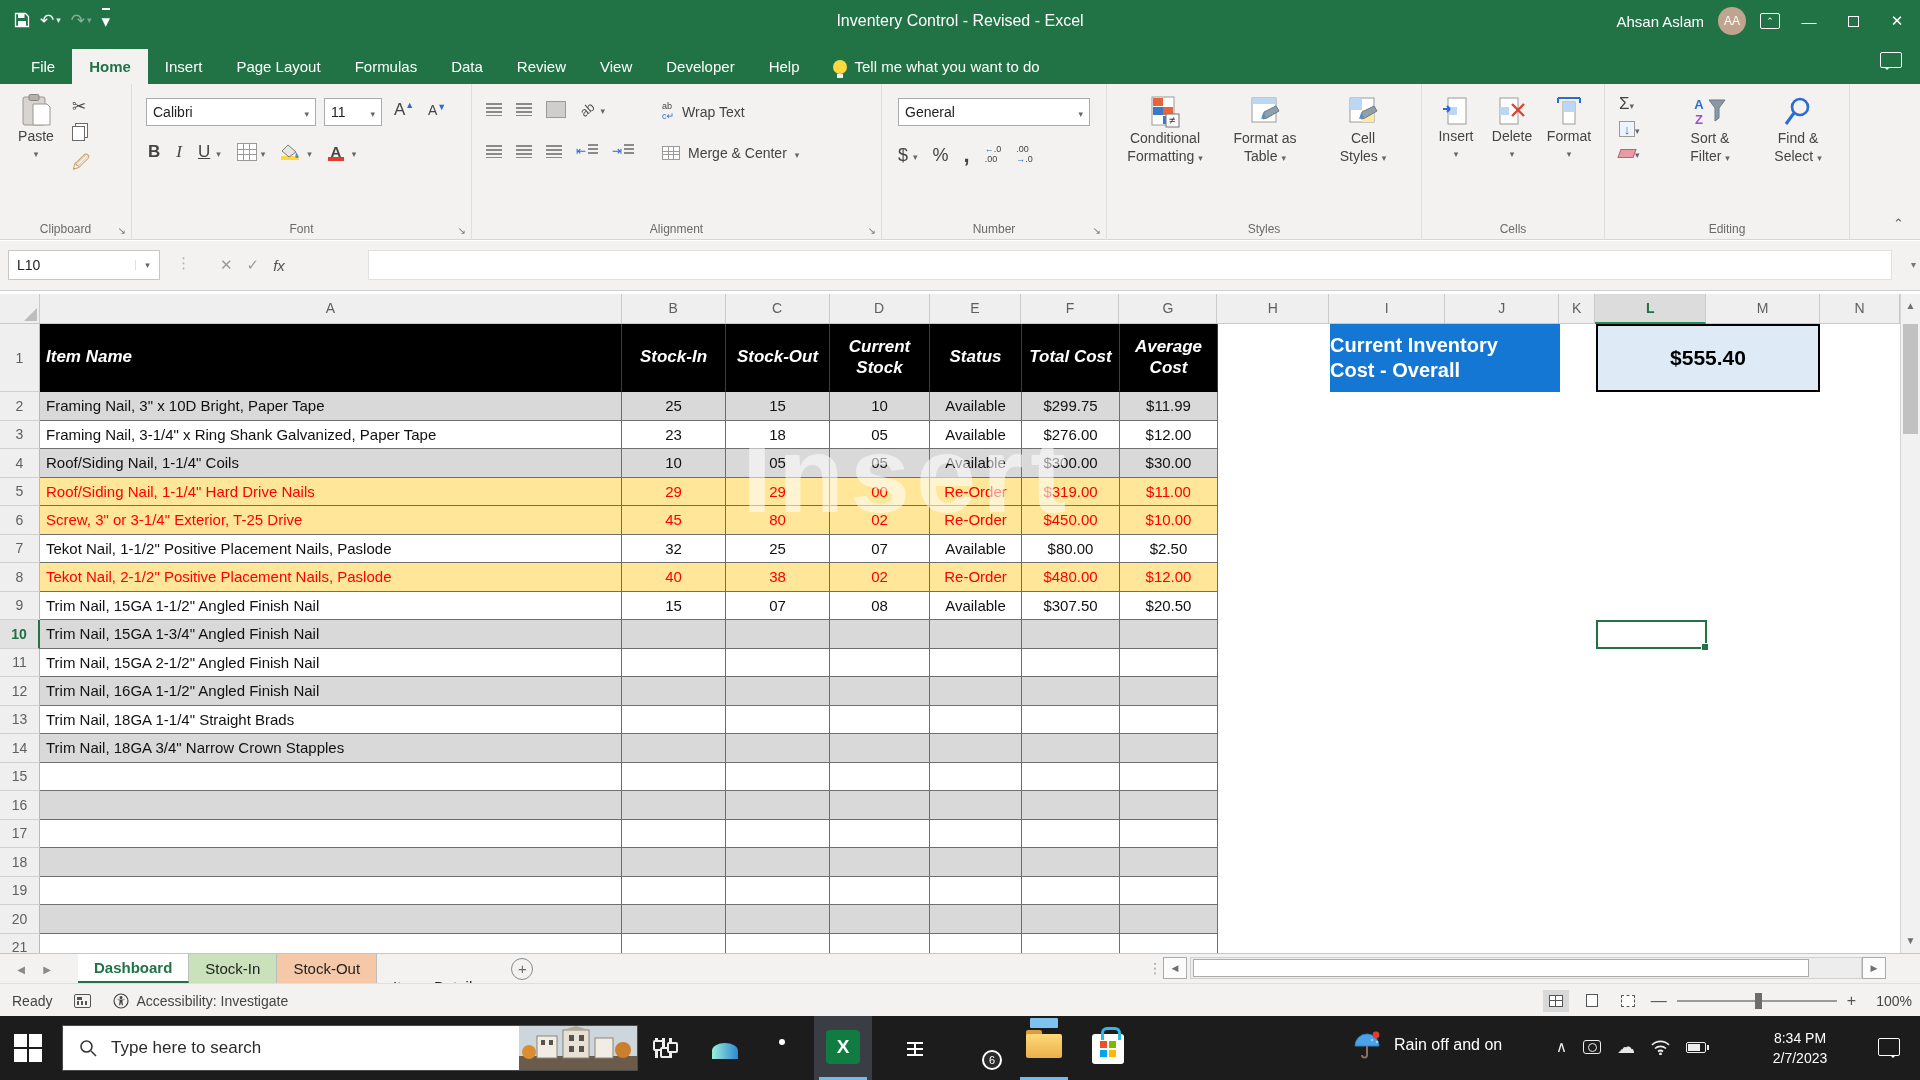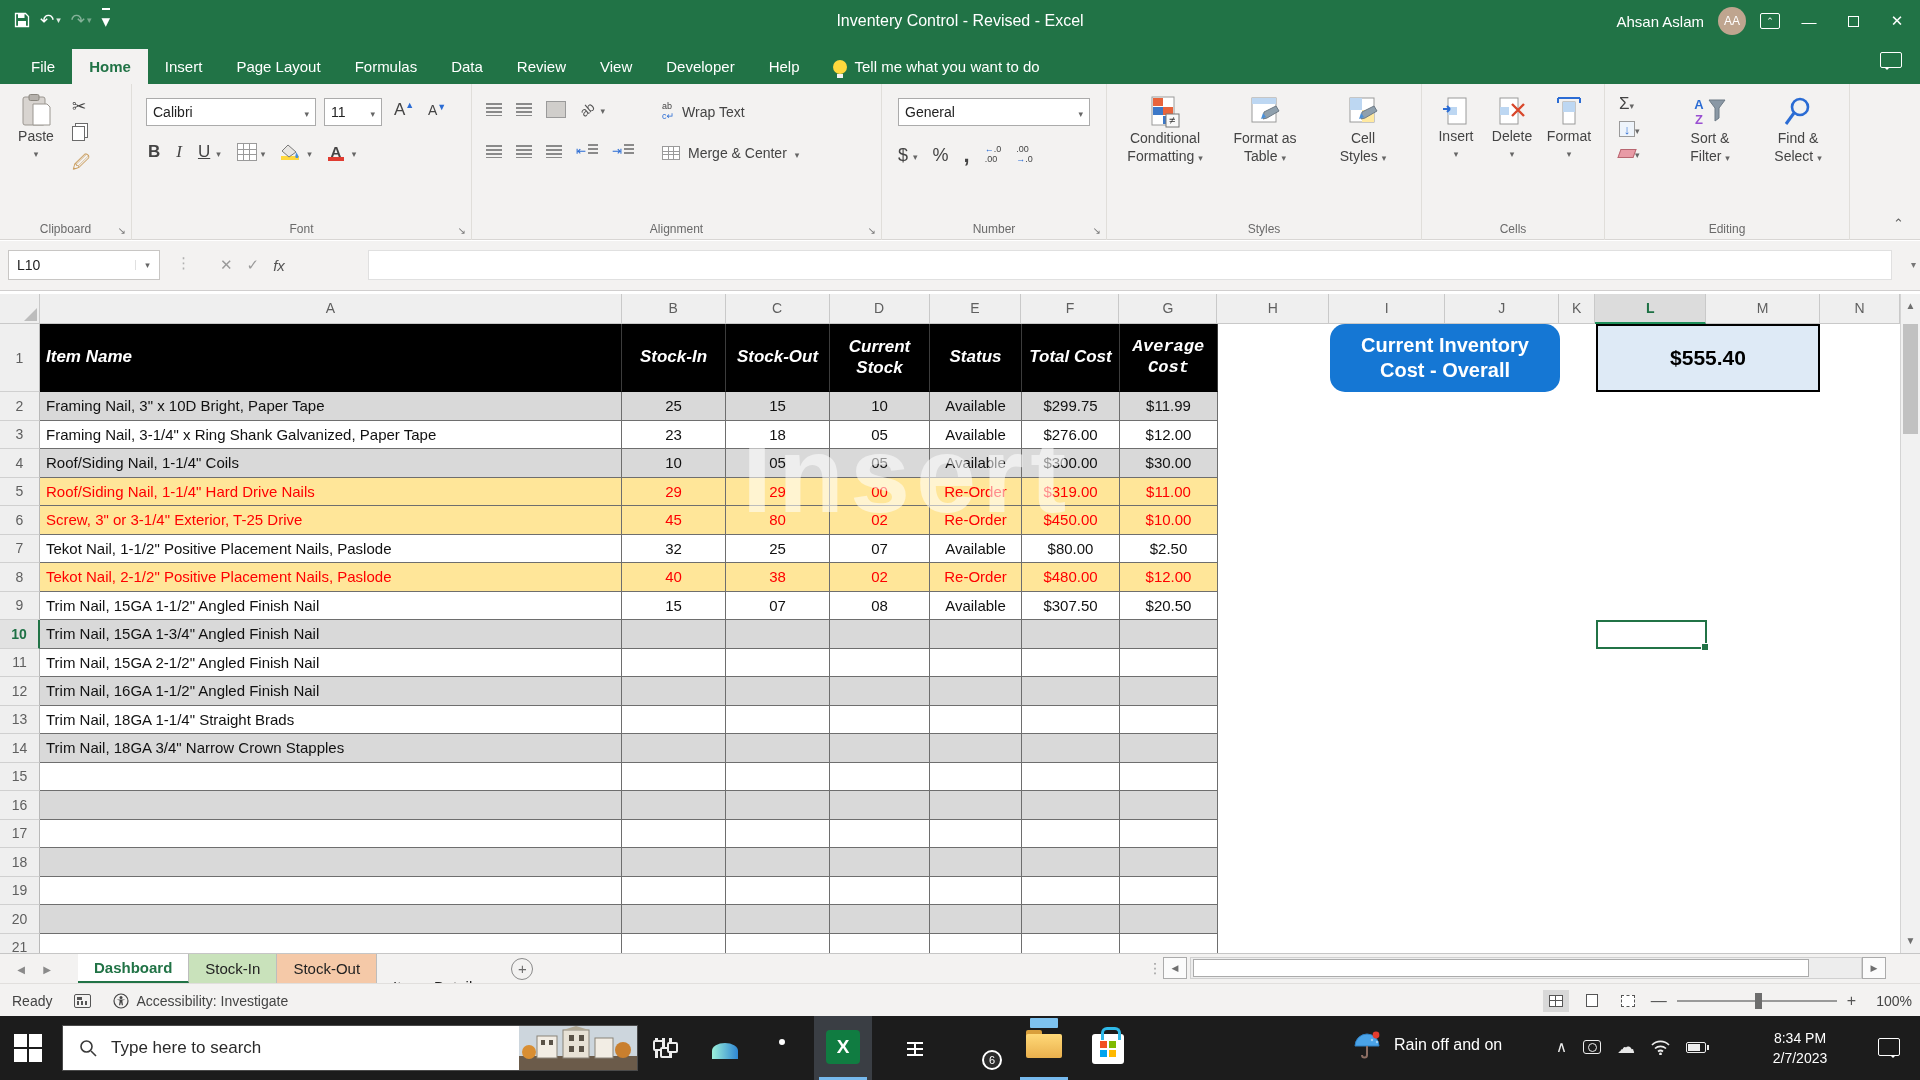--- a/index.html
+++ b/index.html
@@ -74,21 +74,21 @@
   .row.r1 { height:68px; }
   .gut { width:40px; background:#efefef; border-right:1px solid #b9b9b9; border-bottom:1px solid #d0d0d0; font-size:14px; color:#5f5f5f; display:flex; align-items:center; justify-content:center; }
   .gut.sel { background:#e2e2e2; color:#1e7145; border-right:2px solid #217346; font-weight:bold; }
   .cell { border-right:1px solid #6e6e6e; border-bottom:1px solid #6e6e6e; font-size:15px; color:#111; display:flex; align-items:center; justify-content:center; overflow:hidden; white-space:nowrap; }
   .cell.left { justify-content:flex-start; padding-left:6px; }
   .row.band .cell { background:#d9d9d9; }
   .row.plain .cell { background:#fff; }
   .row.reorder .cell { background:#ffe699; color:#fe0000; }
   .row.r1 .cell { background:#000; color:#fff; font-weight:bold; font-style:italic; font-size:17px; border-right:1px solid #3c3c3c; border-bottom:1px solid #000; white-space:normal; text-align:center; line-height:1.2; }
   .row.r1 .cell.left { text-align:left; }
-  .merged-blue { position:absolute; left:1330px; top:30px; width:230px; height:68px; background:#1577d4; color:#fff; font-weight:bold; font-size:20px; text-align:center; display:flex; flex-direction:column; justify-content:center; line-height:1.25;border-radius:15px; }
+  .merged-blue { position:absolute; left:1330px; top:30px; width:230px; height:68px; background:#1577d4; color:#fff; font-weight:bold; font-size:20px; display:flex; flex-direction:column; justify-content:center; line-height:1.25; }
   .merged-total { position:absolute; left:1596px; top:30px; width:224px; height:68px; background:#deeaf6; border:2px solid #000; color:#000; font-weight:bold; font-size:21px; display:flex; align-items:center; justify-content:center; }
   .selbox { position:absolute; left:1596px; top:326px; width:111px; height:29px; border:2px solid #217346; background:transparent; }
   .selbox::after { content:""; position:absolute; right:-4px; bottom:-4px; width:6px; height:6px; background:#217346; border:1px solid #fff; }
   .watermark { position:absolute; left:742px; top:118px; font-size:108px; font-weight:bold; letter-spacing:6px; color:rgba(255,255,255,0.55); pointer-events:none; }
 
   
   .vscroll { position:absolute; right:0; top:294px; width:20px; height:659px; background:#f1f1f1; border-left:1px solid #d4d4d4; }
   .vscroll .arr { position:absolute; left:0; width:19px; height:24px; color:#6f6f6f; font-size:10px; text-align:center; line-height:24px; }
   .vthumb { position:absolute; left:2px; top:30px; width:15px; height:110px; background:#c1c1c1; }
 
@@ -444,21 +444,21 @@
       </div>
     <div class="rows">
         <div class="row r1">
           <div class="gut">1</div>
           <div class="cell left h" style="width: 582px;">Item Name</div>
           <div class="cell h" style="width: 104px;">Stock-In</div>
           <div class="cell h" style="width: 104px;">Stock-Out</div>
           <div class="cell h" style="width: 100px;">Current Stock</div>
           <div class="cell h" style="width: 92px;">Status</div>
           <div class="cell h" style="width: 98px;">Total Cost</div>
-          <div class="cell h" style="width: 98px; font-family: Liberation Mono, monospace;">Average Cost</div>
+          <div class="cell h" style="width: 98px;">Average Cost</div>
         </div>
         <div class="row band">
           <div class="gut">2</div>
           <div class="cell left" style="width: 582px;">Framing Nail, 3" x 10D Bright, Paper Tape</div>
           <div class="cell" style="width: 104px;">25</div>
           <div class="cell" style="width: 104px;">15</div>
           <div class="cell" style="width: 100px;">10</div>
           <div class="cell" style="width: 92px;">Available</div>
           <div class="cell" style="width: 98px;">$299.75</div>
           <div class="cell" style="width: 98px;">$11.99</div>

